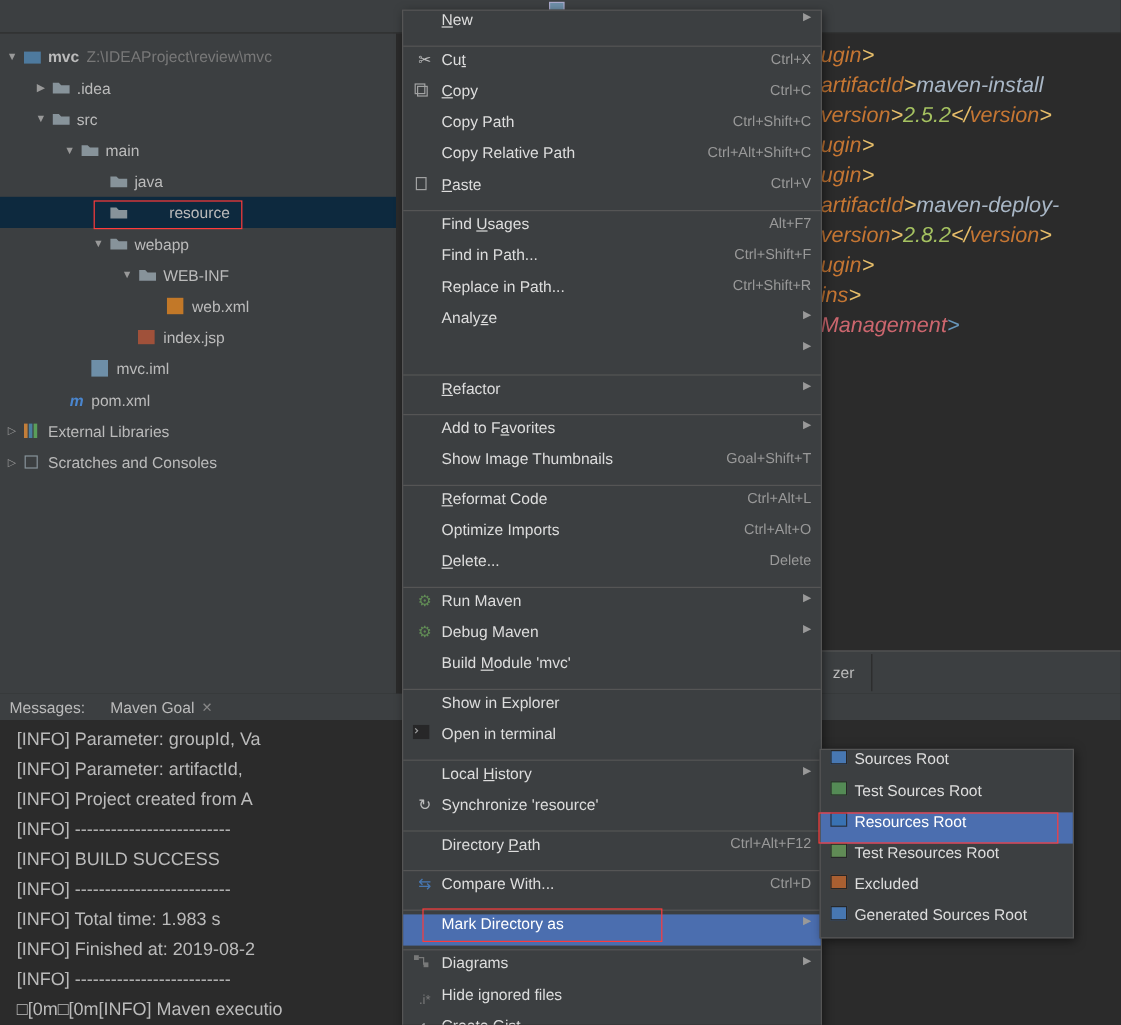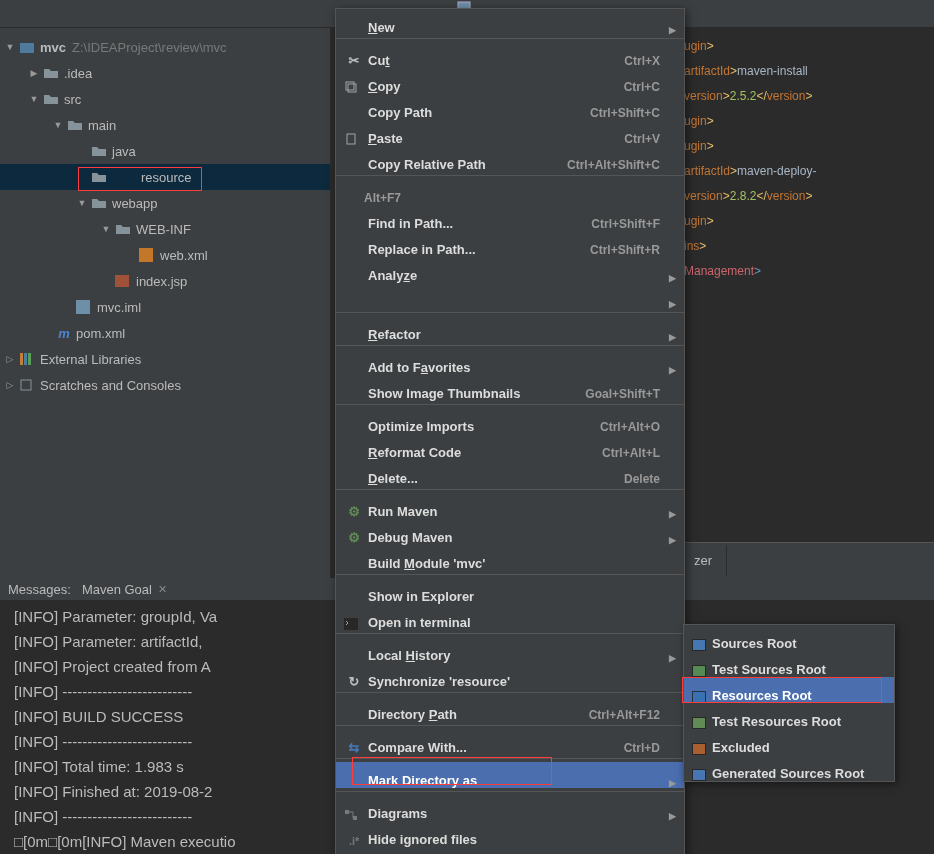--- a/index.html
+++ b/index.html
@@ -10,41 +10,41 @@
 
 .project-tree { position:absolute; top:28px; left:0; width:330px; bottom:276px; background:#3c3f41; padding-top:6px; overflow:hidden; }
 .tree-row { display:flex; align-items:center; height:26px; padding-left:4px; white-space:nowrap; cursor:default; }
 .tree-row .arrow { width:12px; text-align:center; color:#999; font-size:9px; }
 .tree-row .icon { width:18px; text-align:center; margin:0 3px; }
 .tree-row .label { color:#bbb; }
 .tree-row .path { color:#787878; margin-left:6px; }
 .tree-row.selected { background:#0d293e;gap:29px; }
 .highlight-box { position:absolute; border:1px solid #ff3b3b; pointer-events:none; }
 
-.editor { position:absolute; top:28px; left:680px; right:0; bottom:354px; background:#2b2b2b; padding:6px 4px; font-family:"Consolas","Menlo",monospace; font-size:12px; line-height:25px; white-space:pre; overflow:hidden; }
+.editor { position:absolute; top:28px; left:680px; right:0; bottom:354px; background:#2b2b2b; padding:6px 4px; font-family:"Consolas","Menlo",monospace; font-size:18px; line-height:25px; white-space:pre; overflow:hidden;font-style:italic; }
 .editor .tag  { color:#e8bf6a; }
 .editor .text { color:#a9b7c6; }
 .editor .name { color:#c57633; }
 .editor .sep  { color:#6897bb; }
 .editor .green{ color:#a5c261; }
 .editor .red  { color:#cc666e; }
 
 .tab-strip { position:absolute; left:680px; right:0; bottom:276px; height:36px; background:#3c3f41; border-top:1px solid #555; display:flex;align-items:center; }
 .tab-strip .tab { padding:8px 14px; color:#bbb; border-right:1px solid #2b2b2b; }
 
-.messages-bar { position:absolute; left:0; right:0; bottom:254px; height:22px; background:#3c3f41; display:flex; align-items:center; padding-left:8px; gap:11px; }
+.messages-bar { position:absolute; left:0; right:0; bottom:254px; height:22px; background:#3c3f41; display:flex; align-items:center; padding-left:8px; gap:21px; }
 .messages-bar .tab { display:flex; align-items:center; gap:6px; }
 .messages-bar .close { color:#888; font-size:11px; }
 
 .console { position:absolute; left:0; right:0; bottom:0; height:254px; background:#2b2b2b; font-family:"Consolas","Menlo",monospace; font-size:15px; line-height:25px; color:#bbb; padding:4px 14px; white-space:pre; overflow:hidden; }
 
 
 .ctx { position:absolute; background:#3c3f41; border:1px solid #555; box-shadow:2px 2px 8px rgba(0,0,0,.5); color:#ddd; }
 .ctx.main { left:335px; top:8px; width:350px; }
-.ctx .item { display:flex; align-items:flex-end; height:26px; padding:0 24px 0 8px; position:relative;font-weight:bold; }
+.ctx .item { display:flex; align-items:flex-start; height:26px; padding:0 8px 0 8px; position:relative; }
 .ctx .item .icon { width:20px; text-align:center; opacity:.8; }
 .ctx .item .label { flex:1; padding-left:4px; }
 .ctx .item .shortcut { color:#999; font-size:12px; }
 .ctx .item .sub { position:absolute; right:8px; color:#999; font-size:9px; }
 .ctx .sep { height:1px; background:#555; margin:3px 0; }
 .ctx .item.hov { background:#4b6eaf; color:#fff; }
 .underline { text-decoration:underline; }
 
 .ctx.submenu { left:683px; top:624px; width:212px; }
 .ctx.submenu .item .swatch { width:14px; height:12px; border:1px solid #222; margin-right:2px; }
@@ -225,36 +225,37 @@
       </span>
       <span class="label"><span class="underline">C</span>opy</span>
       <span class="shortcut">Ctrl+C</span>
     </div>
   <div class="item">
       <span class="icon"></span>
       <span class="label">Copy Path</span>
       <span class="shortcut">Ctrl+Shift+C</span>
     </div>
   <div class="item">
+      <span class="icon"></span>
+      <span class="label">Copy Relative Path</span>
+      <span class="shortcut">Ctrl+Alt+Shift+C</span>
+    </div>
+  <div class="item">
       <span class="icon">
         <svg width="14" height="14">
           <rect x="3" y="2" width="8" height="10" fill="none" stroke="#bbb"></rect>
         </svg>
       </span>
       <span class="label"><span class="underline">P</span>aste</span>
       <span class="shortcut">Ctrl+V</span>
     </div>
-  <div class="item">
-      <span class="icon"></span>
-      <span class="label">Copy Relative Path</span>
-      <span class="shortcut">Ctrl+Alt+Shift+C</span>
-    </div>
-  <div class="sep"></div>
-  <div class="item">
-      <span class="icon"></span>
+  <div class="sep"></div>
+  <div class="item">
+      <span class="icon"></span>
+      <span class="label">Find <span class="underline">U</span>sages</span>
       <span class="shortcut">Alt+F7</span>
     </div>
   <div class="item">
       <span class="icon"></span>
       <span class="label">Find in Path...</span>
       <span class="shortcut">Ctrl+Shift+F</span>
     </div>
   <div class="item">
       <span class="icon"></span>
       <span class="label">Replace in Path...</span>
@@ -282,27 +283,27 @@
       <span class="sub">▶</span>
     </div>
   <div class="item">
       <span class="icon"></span>
       <span class="label">Show Image Thumbnails</span>
       <span class="shortcut">Goal+Shift+T</span>
     </div>
   <div class="sep"></div>
   <div class="item">
       <span class="icon"></span>
+      <span class="label"><span class="underline">R</span>eformat Code</span>
+      <span class="shortcut">Ctrl+Alt+L</span>
+    </div>
+  <div class="item">
+      <span class="icon"></span>
       <span class="label">Optimize Imports</span>
       <span class="shortcut">Ctrl+Alt+O</span>
-    </div>
-  <div class="item">
-      <span class="icon"></span>
-      <span class="label"><span class="underline">R</span>eformat Code</span>
-      <span class="shortcut">Ctrl+Alt+L</span>
     </div>
   <div class="item">
       <span class="icon"></span>
       <span class="label"><span class="underline">D</span>elete...</span>
       <span class="shortcut">Delete</span>
     </div>
   <div class="sep"></div>
   <div class="item">
       <span class="icon" style="color:#6a9e5a">⚙</span>
       <span class="label">Run Maven</span>

